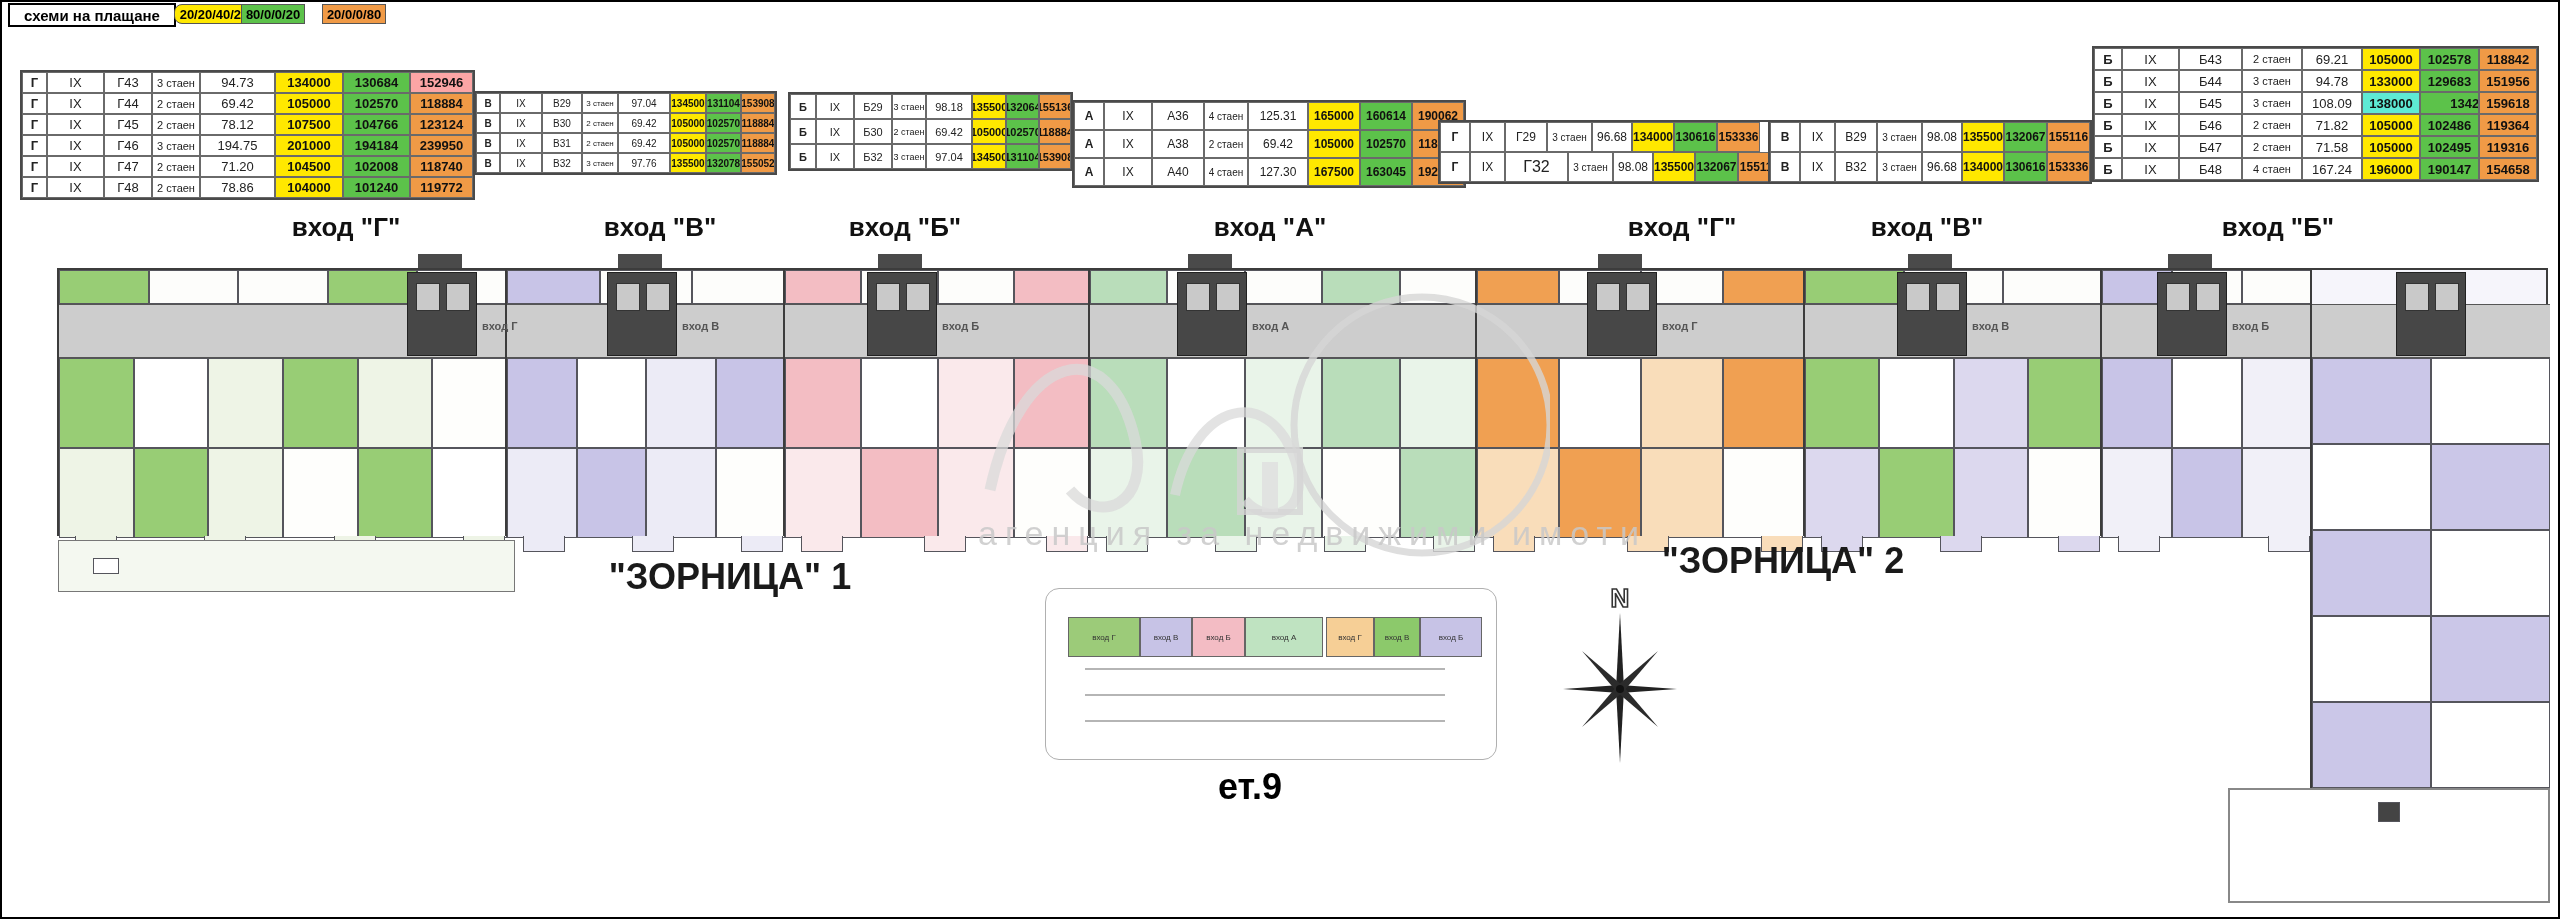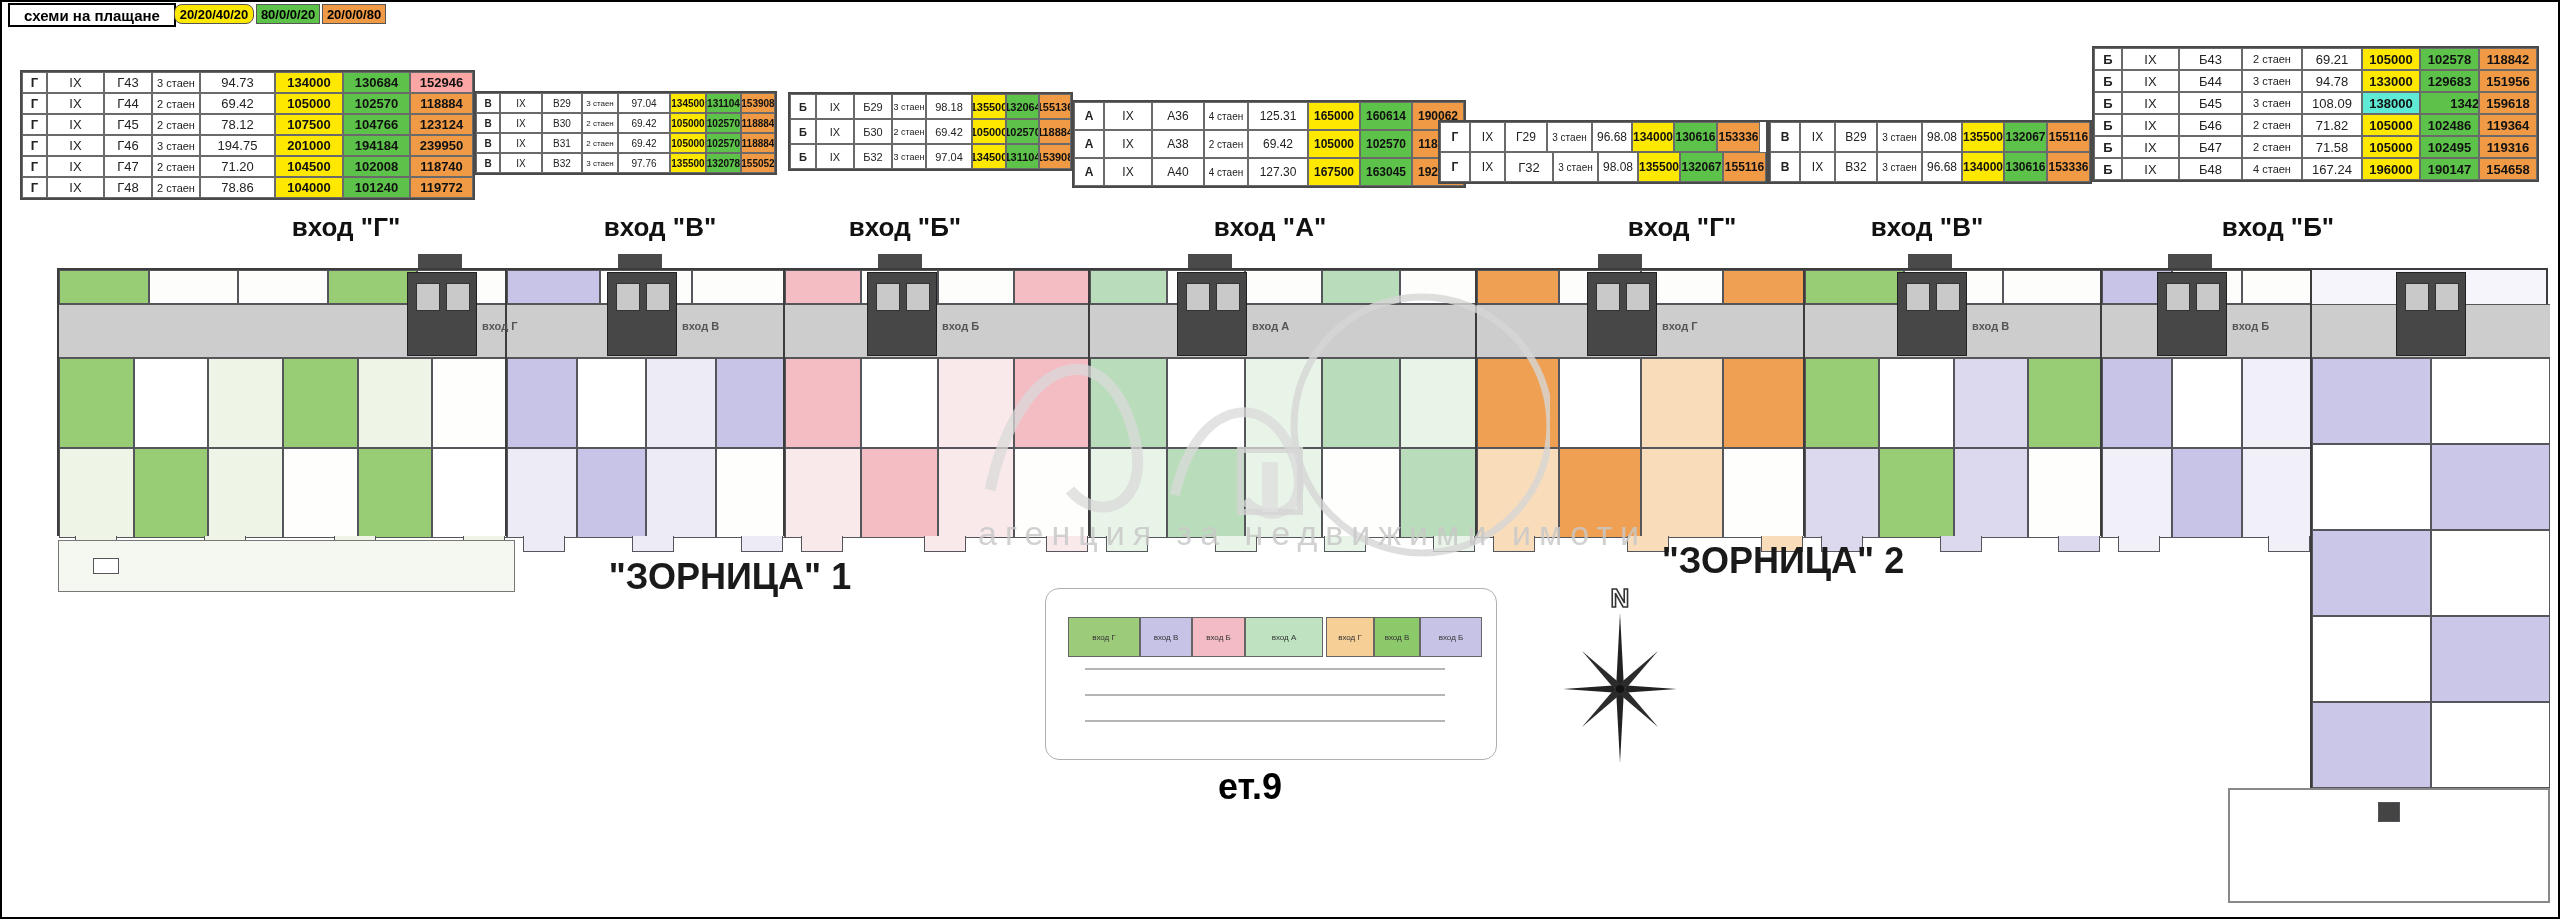--- a/index.html
+++ b/index.html
@@ -41,21 +41,21 @@
 </style>
 </head>
 <body>
 
 <div id="stage">
   <div id="frame"></div>
 
   <div class="abs pay-label" style="left:8px;top:3px;width:164px;height:20px;">схеми на плащане</div>
   <div id="payBoxes">
       <div class="pay-box" style="position: absolute; left: 174px; top: 4px; width: 78px; height: 18px; background: rgb(255, 232, 0); border-radius: 8px;">20/20/40/20</div>
-      <div class="pay-box" style="position: absolute; left: 256px; top: 4px; width: 62px; height: 18px; background: rgb(92, 194, 74);">80/0/0/20</div>
+      <div class="pay-box" style="position: absolute; left: 241px; top: 4px; width: 62px; height: 18px; background: rgb(92, 194, 74);">80/0/0/20</div>
       <div class="pay-box" style="position: absolute; left: 322px; top: 4px; width: 62px; height: 18px; background: rgb(240, 154, 70);">20/0/0/80</div>
     </div>
 
   <div id="tables">
       <div class="ptable" style="left: 20px; top: 70px;">
         <div class="prow" style="height: 21px;">
           <div class="pcell letter" style="width: 25px; font-size: 13px;">Г</div>
           <div class="pcell" style="width: 57px; font-size: 13px;">IX</div>
           <div class="pcell" style="width: 48px; font-size: 13px;">Г43</div>
           <div class="pcell" style="width: 48px; font-size: 11px;">3 стаен</div>
@@ -228,21 +228,21 @@
           <div class="pcell" style="width: 42px; font-size: 12px;">Г29</div>
           <div class="pcell" style="width: 45px; font-size: 10px;">3 стаен</div>
           <div class="pcell" style="width: 40px; font-size: 12px;">96.68</div>
           <div class="pcell price" style="width: 42px; font-size: 12px; background: rgb(255, 232, 0);">134000</div>
           <div class="pcell price" style="width: 43px; font-size: 12px; background: rgb(92, 194, 74);">130616</div>
           <div class="pcell price" style="width: 43px; font-size: 12px; background: rgb(240, 154, 70);">153336</div>
         </div>
         <div class="prow" style="height: 30px;">
           <div class="pcell letter" style="width: 30px; font-size: 12px;">Г</div>
           <div class="pcell" style="width: 35px; font-size: 12px;">IX</div>
-          <div class="pcell" style="width: 48px; font-size: 13px;">Г32</div>
+          <div class="pcell" style="width: 63px; font-size: 16px;">Г32</div>
           <div class="pcell" style="width: 45px; font-size: 10px;">3 стаен</div>
           <div class="pcell" style="width: 40px; font-size: 12px;">98.08</div>
           <div class="pcell price" style="width: 42px; font-size: 12px; background: rgb(255, 232, 0);">135500</div>
           <div class="pcell price" style="width: 43px; font-size: 12px; background: rgb(92, 194, 74);">132067</div>
           <div class="pcell price" style="width: 43px; font-size: 12px; background: rgb(240, 154, 70);">155116</div>
         </div>
       </div>
       <div class="ptable" style="left: 1768px; top: 120px;">
         <div class="prow" style="height: 30px;">
           <div class="pcell letter" style="width: 30px; font-size: 12px;">В</div>

